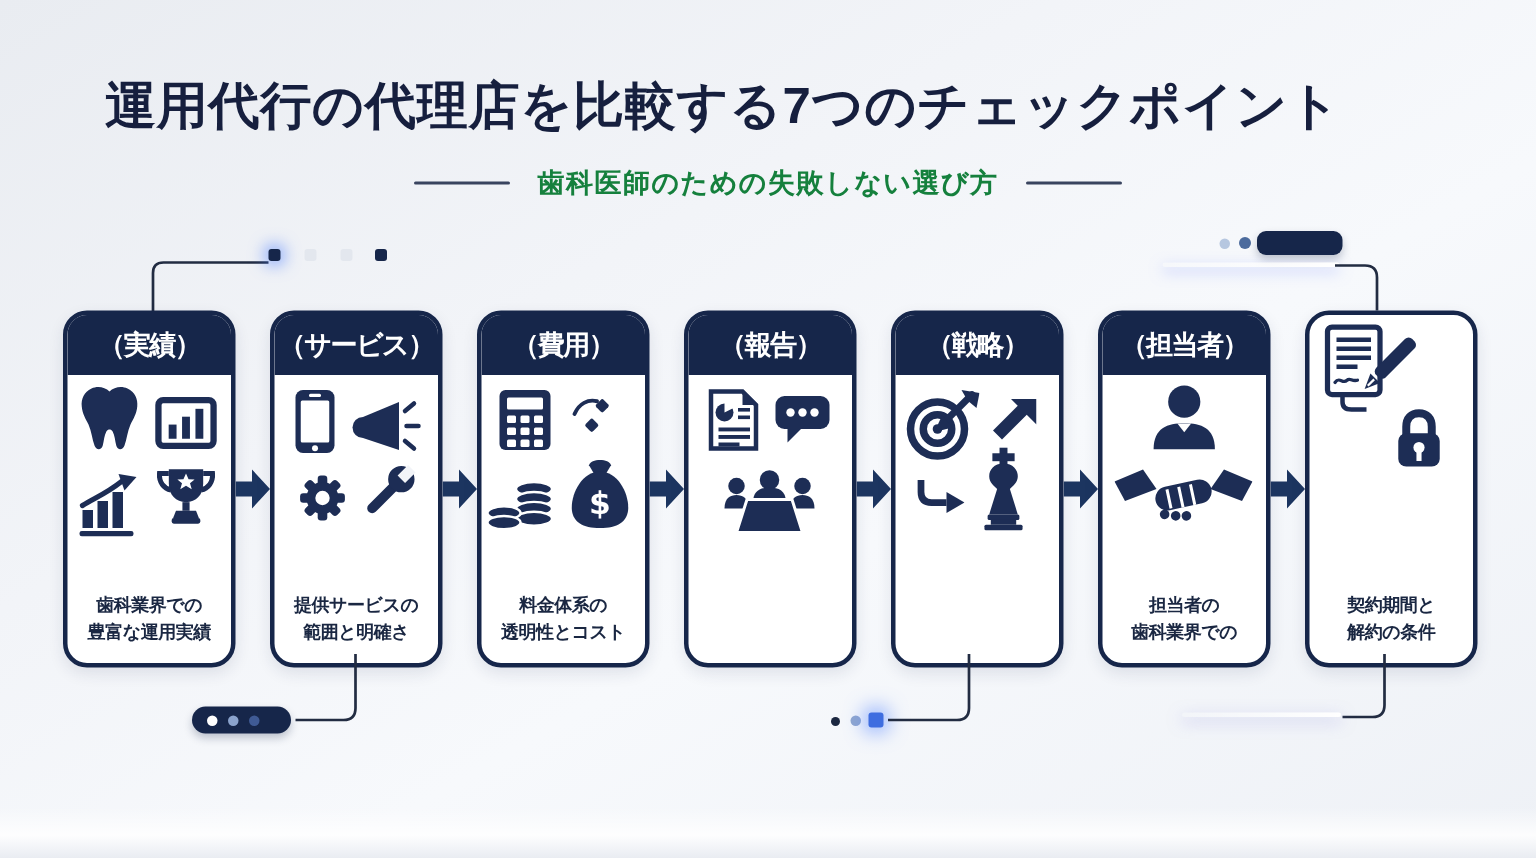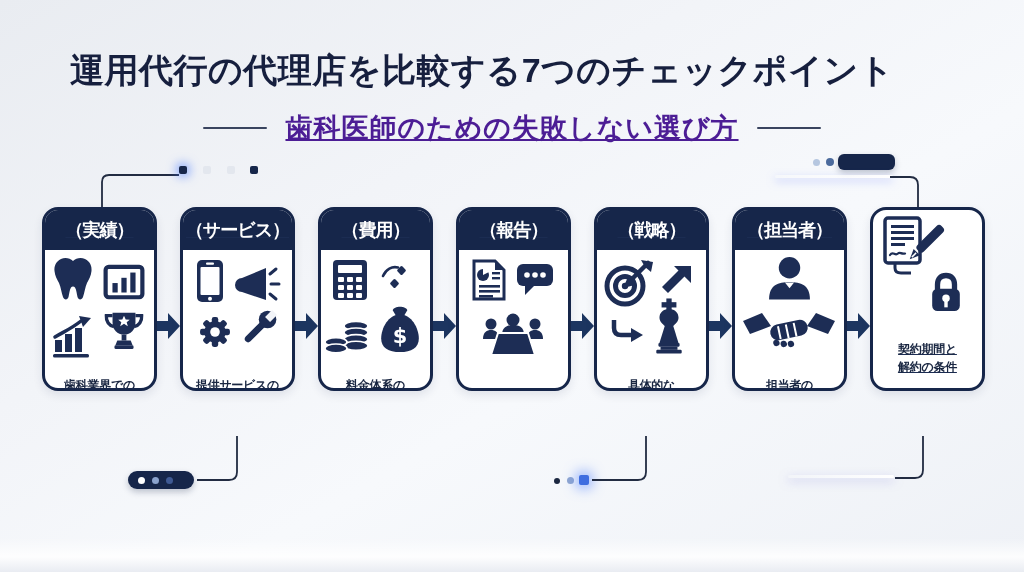--- a/index.html
+++ b/index.html
@@ -18,31 +18,30 @@
   
   .title{
     position:absolute;top:48px;left:0;width:964px;text-align:center;
     font-size:34px;font-weight:800;color:#161f3e;letter-spacing:.5px;
   }
   .subtitle-row{
     position:absolute;top:110px;left:0;width:1024px;
     display:flex;align-items:center;justify-content:center;gap:18px;
   }
   .subtitle-dash{width:64px;height:2px;background:#39445f;border-radius:1px;}
-  .subtitle{font-size:27px;font-weight:600;color:#4c1d95;letter-spacing:1px;text-decoration:underline;}
+  .subtitle{font-size:18px;font-weight:600;color:#15803d;letter-spacing:1px;}
   
   .cards-row{
     position:absolute;left:42px;top:207px;display:flex;align-items:flex-start;
   }
   .card{
-    width:115px;height:184px;box-sizing:border-box;
+    width:115px;height:238px;box-sizing:border-box;
     background:#fff;border:3px solid #16264a;border-radius:16px;
     overflow:hidden;display:flex;flex-direction:column;
     box-shadow:0 4px 10px rgba(25,40,80,.10);
-    text-decoration:underline;
   }
   .card-header{
     height:40px;line-height:40px;background:#16264a;color:#fff;
     text-align:center;font-size:18px;font-weight:700;letter-spacing:-1px;
     flex:none;
   }
   .card-body{flex:1;display:flex;flex-direction:column;}
   .icon-area{position:relative;height:126px;flex:none;}
   .icon-area .ic{position:absolute;display:block;color:#1d2d55;}
   .caption{
@@ -290,23 +289,20 @@
             <rect x="14.5" y="0" width="5" height="12"></rect>
             <rect x="10" y="3.5" width="14" height="5"></rect>
             <path d="M17 10 C23 10 26 14 26 18 C26 22 23 24 21 26 L13 26 C11 24 8 22 8 18 C8 14 11 10 17 10 Z"></path>
             <polygon points="13,26 21,26 26,42 8,42"></polygon>
             <rect x="7" y="42" width="20" height="3.5" rx="1"></rect>
             <rect x="9" y="45.5" width="16" height="3"></rect>
             <rect x="5" y="48.5" width="24" height="3.5" rx="1"></rect>
           </g>
         </svg>
       </div>
-      <div class="caption">具体的な
-戦略提案と
-KPI設定</div>
     </div>
   </div>
 
   <div class="arrow-slot">
     <svg width="23" height="30" viewBox="0 0 23 30">
       <path fill="#1c3560" d="M0 10 H11 V2 L23 15 L11 28 V20 H0 Z"></path>
     </svg>
   </div>
 
   <div class="card">

